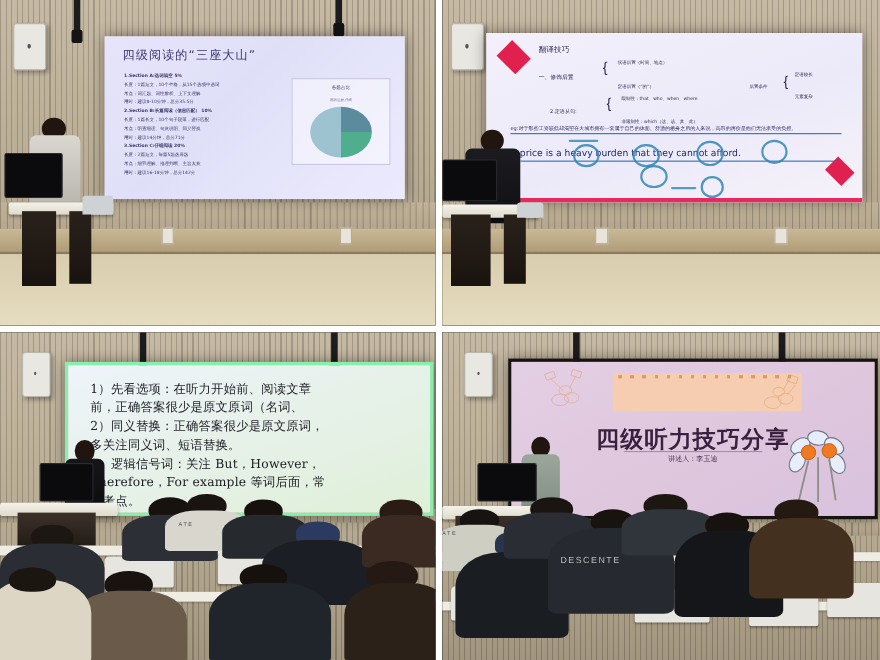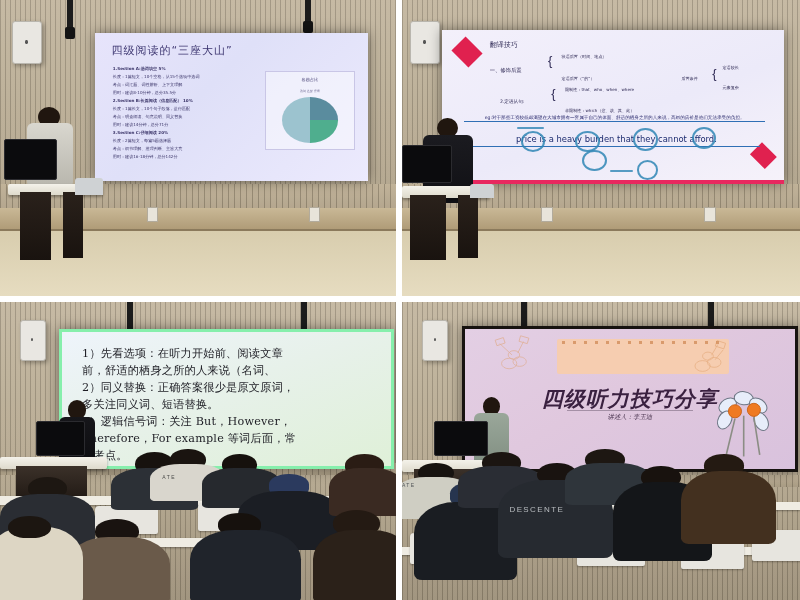--- a/index.html
+++ b/index.html
@@ -2,21 +2,21 @@
 <html><head>
 <meta charset="utf-8">
 <style>
   html,body{margin:0;padding:0;background:#ffffff;}
   body{width:800px;height:600px;overflow:hidden;font-family:"Liberation Sans",sans-serif;}
 
   .collage{position:relative;width:800px;height:451px;background:#ffffff;}
 
   .panel{position:absolute;overflow:hidden;background:#111;}
   .p-tl{left:0;top:0;width:396px;height:296px;}
-  .p-tr{left:402px;top:0;width:398px;height:296px;text-align:center;}
+  .p-tr{left:402px;top:0;width:398px;height:296px;}
   .p-bl{left:0;top:302px;width:396px;height:298px;}
   .p-br{left:402px;top:302px;width:398px;height:298px;}
 
   
   .room{position:absolute;inset:0;}
   .wall-slats{position:absolute;left:0;right:0;top:0;bottom:0;
     background:
       repeating-linear-gradient(90deg,rgba(0,0,0,.16) 0 1px,rgba(255,255,255,.05) 1px 5px),
       linear-gradient(180deg,#c3b69f 0%,#b5a88f 55%,#9d9079 100%);}
   .wall-lower{position:absolute;left:0;right:0;top:62%;bottom:22%;
@@ -78,21 +78,21 @@
   .ink{position:absolute;border:2px solid #2f86b5;border-radius:50%;opacity:.85;}
   .ink2{position:absolute;height:2px;background:#2f86b5;opacity:.8;border-radius:2px;}
 
   
   .slide-bl{background:linear-gradient(160deg,#eef4fb 0%,#e7f1ea 45%,#dff0d8 100%);}
   .bl-text{position:absolute;left:6%;top:10%;width:89%;
     font-size:11.2px;line-height:1.52;color:#1d1d24;
     font-family:"DejaVu Serif",serif;letter-spacing:.2px;}
 
   
-  .slide-br{background:linear-gradient(150deg,#e3cfe4 0%,#e0c8de 45%,#d9c2dd 100%);font-style:italic;}
+  .slide-br{background:linear-gradient(150deg,#e3cfe4 0%,#e0c8de 45%,#d9c2dd 100%);}
   .br-band{position:absolute;left:28%;top:7%;width:52%;height:25%;
     background:#f6cdb0;border-radius:2px;}
   .br-band::before{content:"";position:absolute;left:3%;right:3%;top:6%;height:3px;
     background:repeating-linear-gradient(90deg,#d99a6c 0 3px,transparent 3px 11px);}
   .br-title{position:absolute;left:0;right:0;top:40%;text-align:center;
     font-size:21px;font-weight:700;color:#3a2140;
     font-family:"DejaVu Sans",sans-serif;letter-spacing:1px;}
   .br-rule{position:absolute;left:31%;width:38%;top:58%;height:1px;background:#7d6a80;opacity:.6;}
   .br-sub{position:absolute;left:0;right:0;top:60%;text-align:center;
     font-size:6.4px;color:#4b3550;font-family:"DejaVu Sans",sans-serif;filter:blur(.35px);}
@@ -240,21 +240,21 @@
       <div class="wall-lower" style="top:54%;bottom:42%;"></div>
       <div class="speakerbox" style="left:5%;top:6%;width:6%;height:13%;"></div>
       <div class="mic-drop" style="left:32%;height:11%;"></div>
       <div class="mic-drop" style="left:76%;height:10%;"></div>
     </div>
 
     <div class="screen" style="left:15%;top:9%;width:83%;height:45%;border:3px solid #86efac;">
       <div class="screen-inner slide-bl">
         <div class="bl-text">
           <div>1）先看选项：在听力开始前、阅读文章</div>
-          <div>前，舒适的栖身之所的人来说（名词、</div>
+          <div>前，正确答案很少是原文原词（名词、</div>
           <div>2）同义替换：正确答案很少是原文原词，</div>
           <div>多关注同义词、短语替换。</div>
           <div>3）逻辑信号词：关注 But，However，</div>
           <div>Therefore，For example 等词后面，常</div>
           <div>是考点。</div>
         </div>
       </div>
     </div>
 
     <div class="presenter" style="left:15%;top:33%;width:9%;height:22%;">

